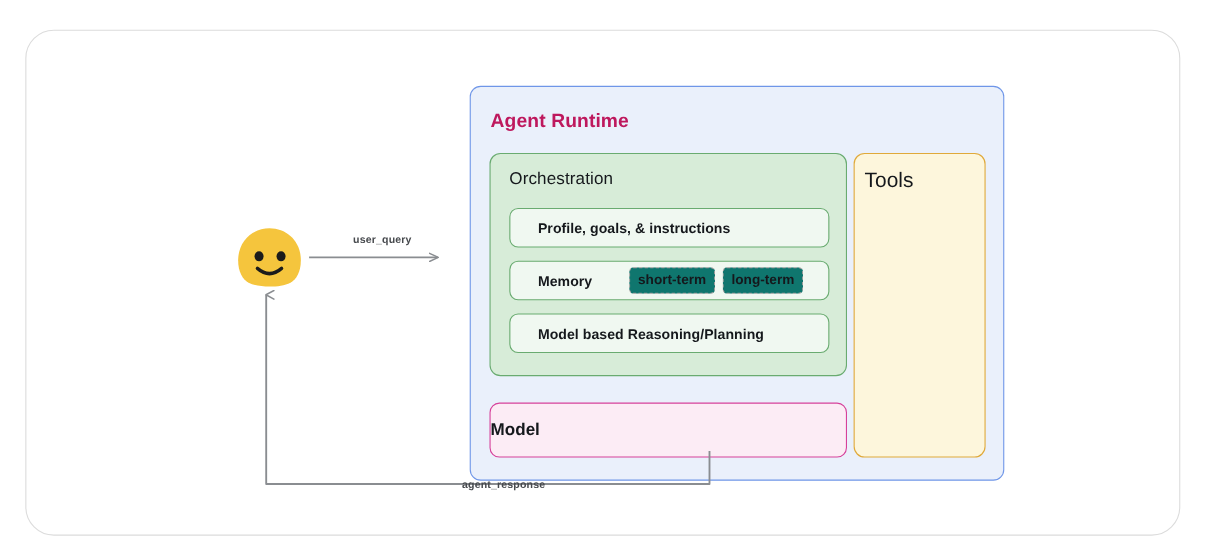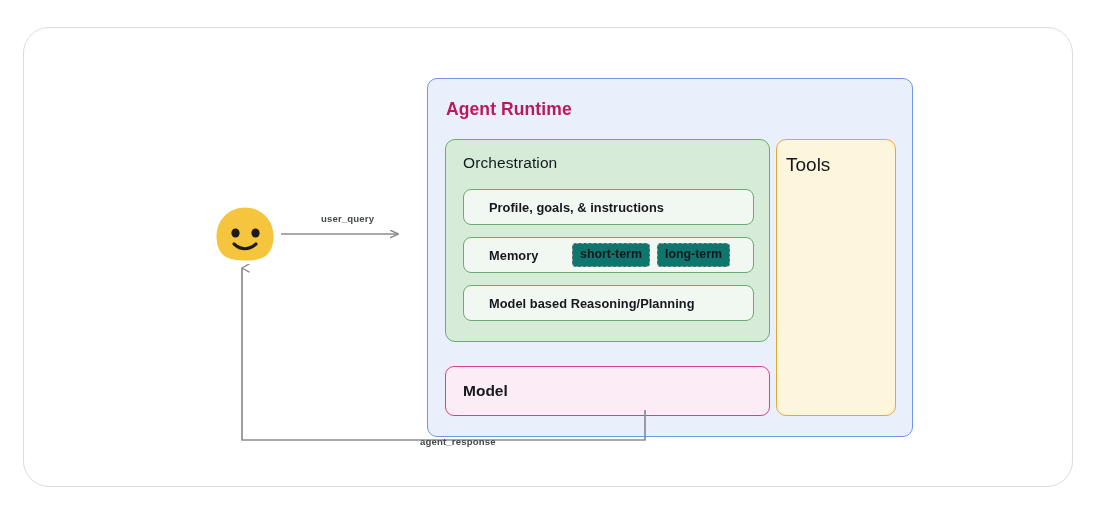--- a/index.html
+++ b/index.html
@@ -126,21 +126,20 @@
     width: 325px;
     height: 50px;
     box-sizing: border-box;
     background: #fcecf5;
     border: 1.7px solid #d6409a;
     border-radius: 9px;
     display: flex;
     align-items: center;
   }
   #model-label {
-    margin-left: 17px;
     font-size: 15.5px;
     color: #15181c;
     font-weight: 600;
   }
 
   
   #tools-box {
     position: absolute;
     left: 348px;
     top: 60px;

